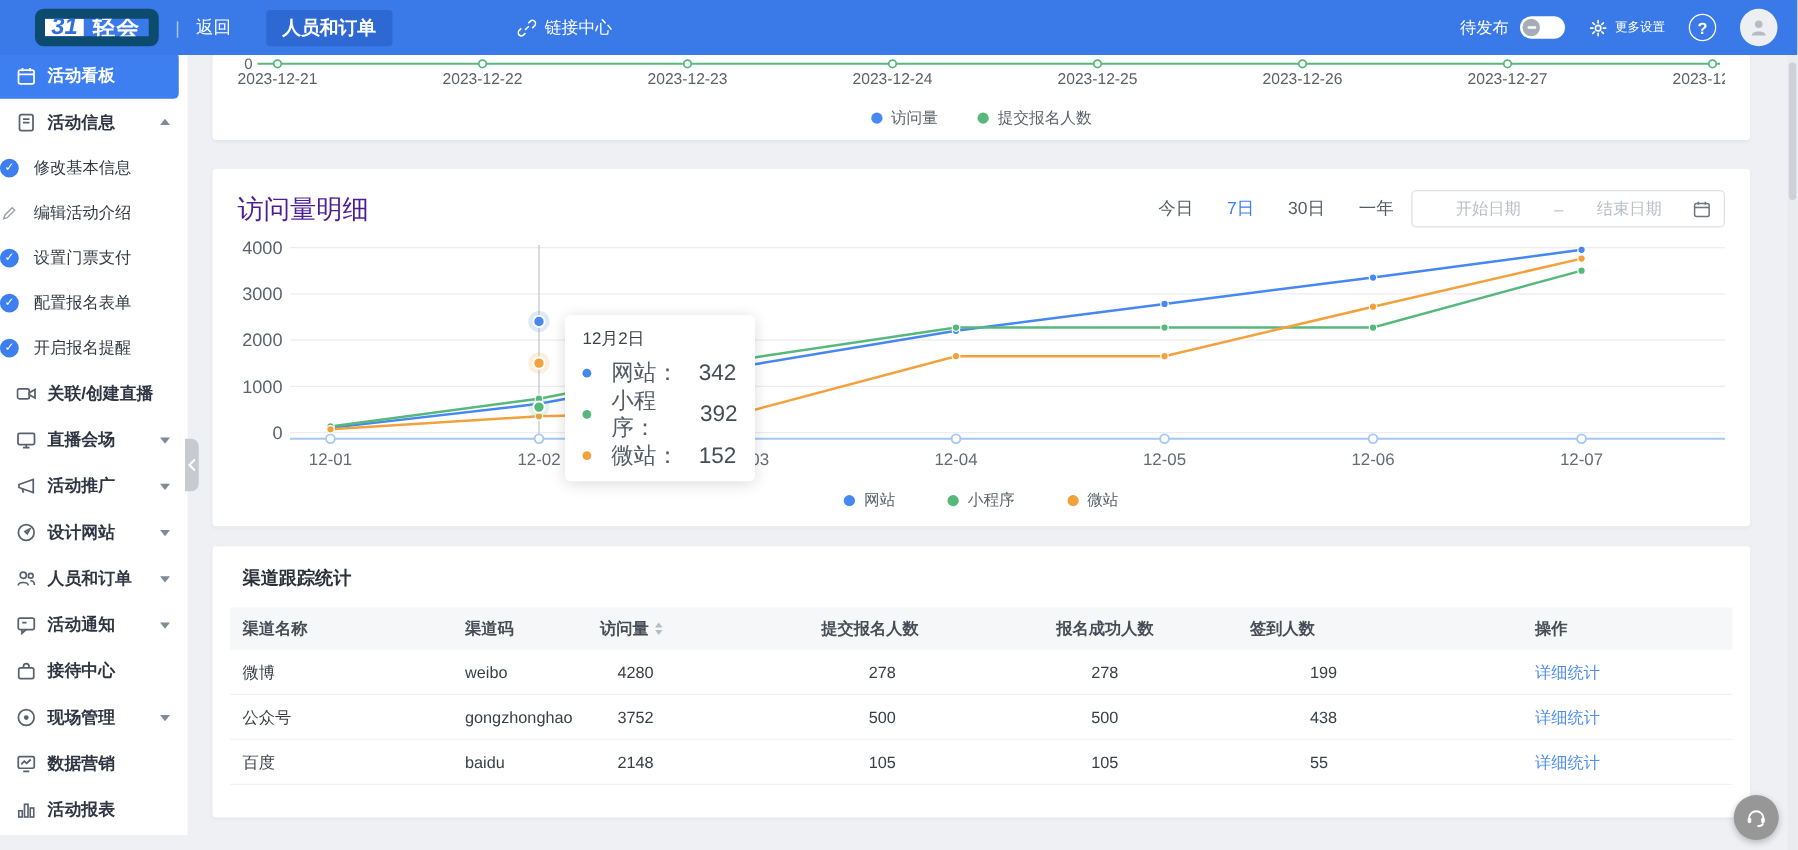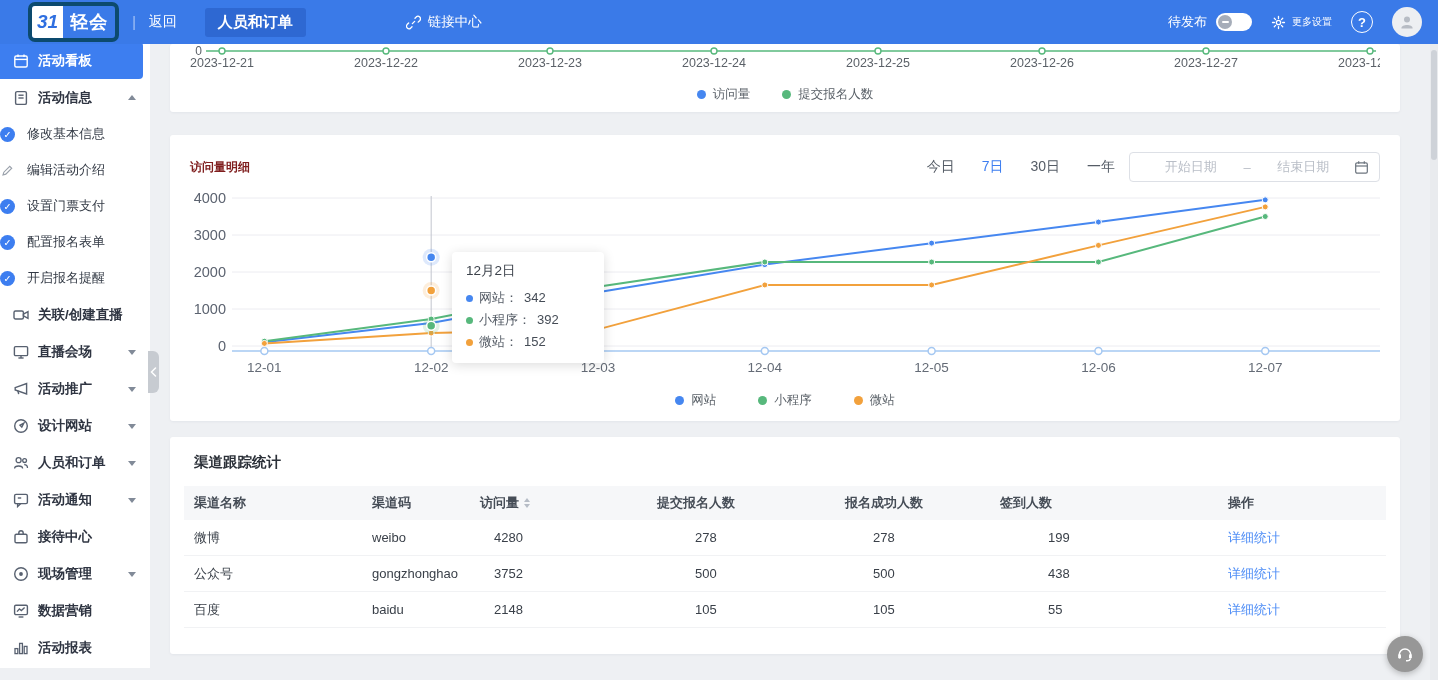--- a/index.html
+++ b/index.html
@@ -1,21 +1,21 @@
 <!DOCTYPE html>
 <html><head>
 <meta charset="utf-8">
 <style>
   *{margin:0;padding:0;box-sizing:border-box}
   html,body{width:1438px;height:680px;overflow:hidden}
   body{position:relative;font-family:"Liberation Sans","DejaVu Sans",sans-serif;background:#eef0f3;color:#333}
   svg{display:block}
   
   .topbar{position:absolute;left:0;top:0;width:1438px;height:44px;background:#3a7ae8;display:flex;align-items:center;padding:0 16px;color:#fff;z-index:10}
-  .logo{display:flex;align-items:stretch;border:4px solid #0c4a6e;border-radius:7px;overflow:hidden;height:40px;margin-left:12px;flex:none}
+  .logo{display:flex;align-items:stretch;border:8px solid #0c4a6e;border-radius:7px;overflow:hidden;height:30px;margin-left:12px;flex:none}
   .logo-mark{background:#fff;color:#2f6fe0;font-weight:800;font-style:italic;font-size:19px;display:flex;align-items:center;padding:0 5px}
   .logo-name{color:#fff;font-weight:700;font-size:18px;display:flex;align-items:center;padding:0 7px;letter-spacing:1px}
   .tb-div{margin:0 13px;opacity:.55;font-size:14px}
   .back{font-size:14px;cursor:pointer}
   .event-pill{background:#2e68d2;border-radius:3px;padding:5px 13px;font-size:15px;font-weight:600;margin-left:28px;cursor:pointer}
   .link-center{display:flex;gap:7px;align-items:center;font-size:13.5px;margin-left:100px;cursor:pointer}
   .tb-right{margin-left:auto;display:flex;align-items:center;gap:19px}
   .publish{display:flex;align-items:center;gap:9px;font-size:13px}
   .toggle{width:36px;height:18px;background:#fff;border-radius:10px;position:relative;cursor:pointer}
   .knob{position:absolute;left:2px;top:2px;width:14px;height:14px;border-radius:50%;background:#a6adb9;display:flex;align-items:center;justify-content:center}
@@ -39,31 +39,31 @@
   .handle{position:absolute;left:148px;top:351px;width:11px;height:42px;background:#c7cbd1;border-radius:0 6px 6px 0;display:flex;align-items:center;justify-content:center;color:#fff;font-size:11px;z-index:6;cursor:pointer}
   
   .main{position:absolute;left:170px;top:44px;width:1230px}
   .card{background:#fff;border-radius:3px;box-shadow:0 1px 3px rgba(20,40,80,.05)}
   .card1{height:68px;padding:2px 20px 0}
   .legend-row{display:flex;justify-content:center;gap:32px;font-size:12.5px;color:#5a6168;margin-top:14px}
   .lg{display:flex;align-items:center;gap:7px;cursor:pointer}
   .dot{width:9px;height:9px;border-radius:50%;flex:none}
   .card2{margin-top:23px;padding:17px 20px 12px}
   .c2head{display:flex;align-items:center}
-  .c2title{font-size:12px;font-weight:700;color:#7f1d1d}
+  .c2title{font-size:21px;font-weight:400;color:#4c1d95}
   .tabs{margin-left:auto;display:flex;gap:27px;font-size:14px;color:#555c66;align-items:center}
   .tab{cursor:pointer}
   .tab.active{color:#3d7ef0}
   .datebox{margin-left:14px;width:251px;height:30px;border:1px solid #dde0e6;border-radius:4px;display:flex;align-items:center;padding:0 10px;font-size:13px;color:#b9bec7}
   .datebox .ph{flex:1;text-align:center;cursor:text}
   .datebox .sep{padding:0 2px}
   .chartwrap{position:relative;margin-top:6px}
   .tooltip{position:absolute;left:262px;top:64px;width:152px;background:#fff;border-radius:4px;box-shadow:0 2px 12px rgba(0,0,0,.14);padding:10px 14px;z-index:4}
   .tt-title{font-size:13.5px;color:#3c424b;margin-bottom:7px}
-  .tt-row{display:flex;align-items:center;gap:6px;font-size:13px;color:#555c66;line-height:22px}
+  .tt-row{display:flex;align-items:center;gap:16px;font-size:18px;color:#555c66;line-height:22px}
   .tt-dot{width:7px;height:7px;border-radius:50%;flex:none}
   .tt-val{color:#454c56}
   .legend2{margin-top:8px;gap:42px}
   
   .card3{margin-top:16px;padding:16px 0 26px;position:relative}
   .c3title{padding:0 24px;font-size:14.5px;font-weight:700;color:#2b3038}
   .tbl{margin:14px 14px 0}
   .trow{display:grid;grid-template-columns:178px 108px 177px 188px 155px 228px 1fr;align-items:center}
   .thead{background:#f6f7f9;height:34px;font-size:13px;color:#464d57;font-weight:600}
   .tbody .trow{height:36px;border-bottom:1px solid #f1f2f4;font-size:13px;color:#3a4049}

